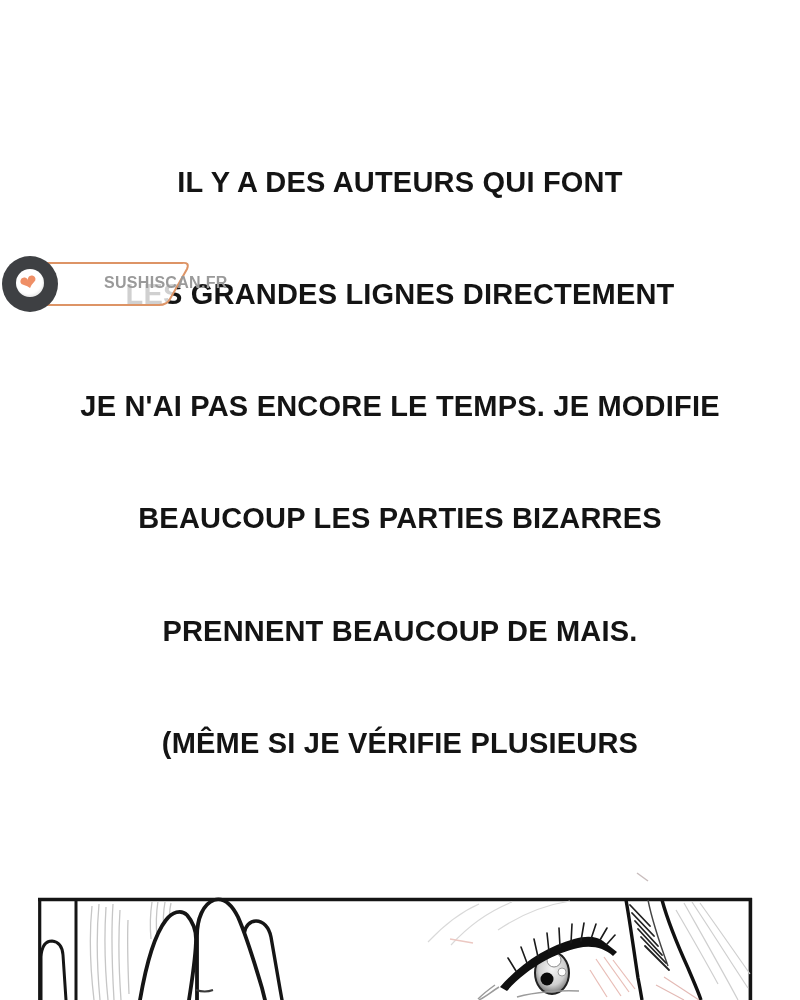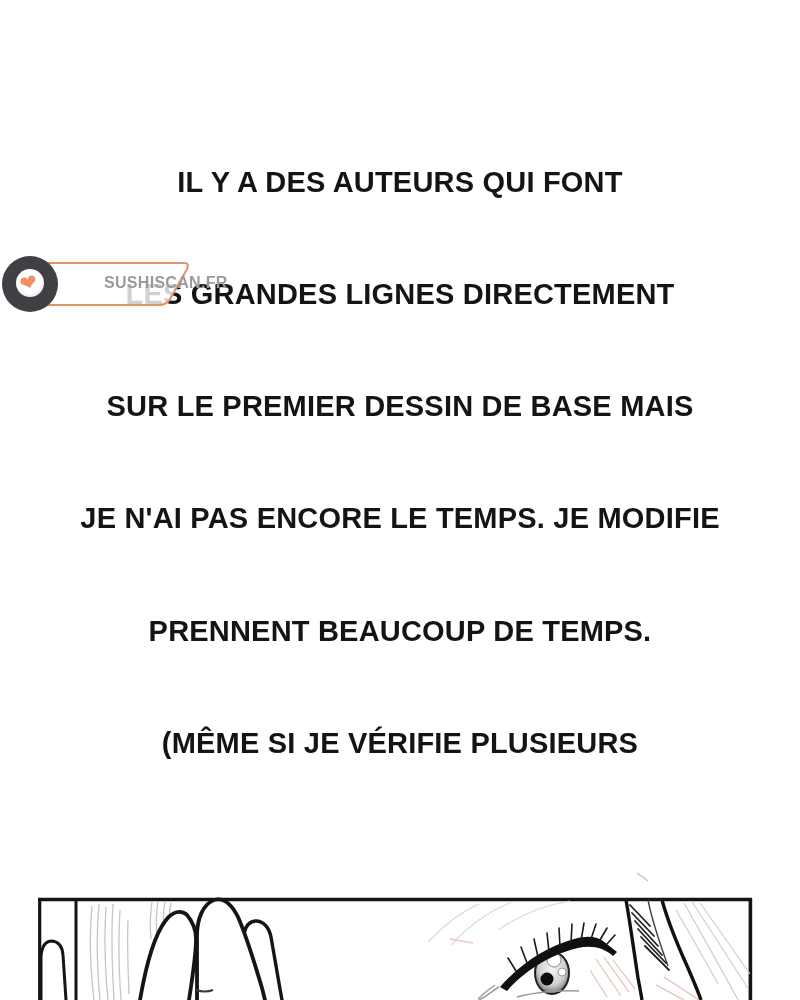--- a/index.html
+++ b/index.html
@@ -73,23 +73,23 @@
     width:800px; height:140px;
     z-index:1;
   }
 </style>
 </head>
 <body>
 
 <div class="narration">
   <div>IL Y A DES AUTEURS QUI FONT</div>
   <div>LES GRANDES LIGNES DIRECTEMENT</div>
-  <div>SUR LE PREMIER DESSIN DE BASE MAIS</div>
   <div>JE N'AI PAS ENCORE LE TEMPS. JE MODIFIE</div>
-  <div>PRENNENT BEAUCOUP DE TEMPS.</div>
+  <div>BEAUCOUP LES PARTIES BIZARRES</div>
+  <div>PRENNENT BEAUCOUP DE MAIS.</div>
   <div>(MÊME SI JE VÉRIFIE PLUSIEURS</div>
   
 </div>
 
 <svg class="wm-badge-svg" width="220" height="330" viewBox="0 0 220 330">
   <path d="M40,263 H182 Q190,262 187,269 L170,299 Q167,305 159,305 H40 Q31,305 31,296 V272 Q31,263 40,263 Z" fill="rgba(255,255,255,0.8)" stroke="#dd9466" stroke-width="2"></path>
 </svg>
 
 <div class="wm-logo">
   <div class="wm-logo-inner">

